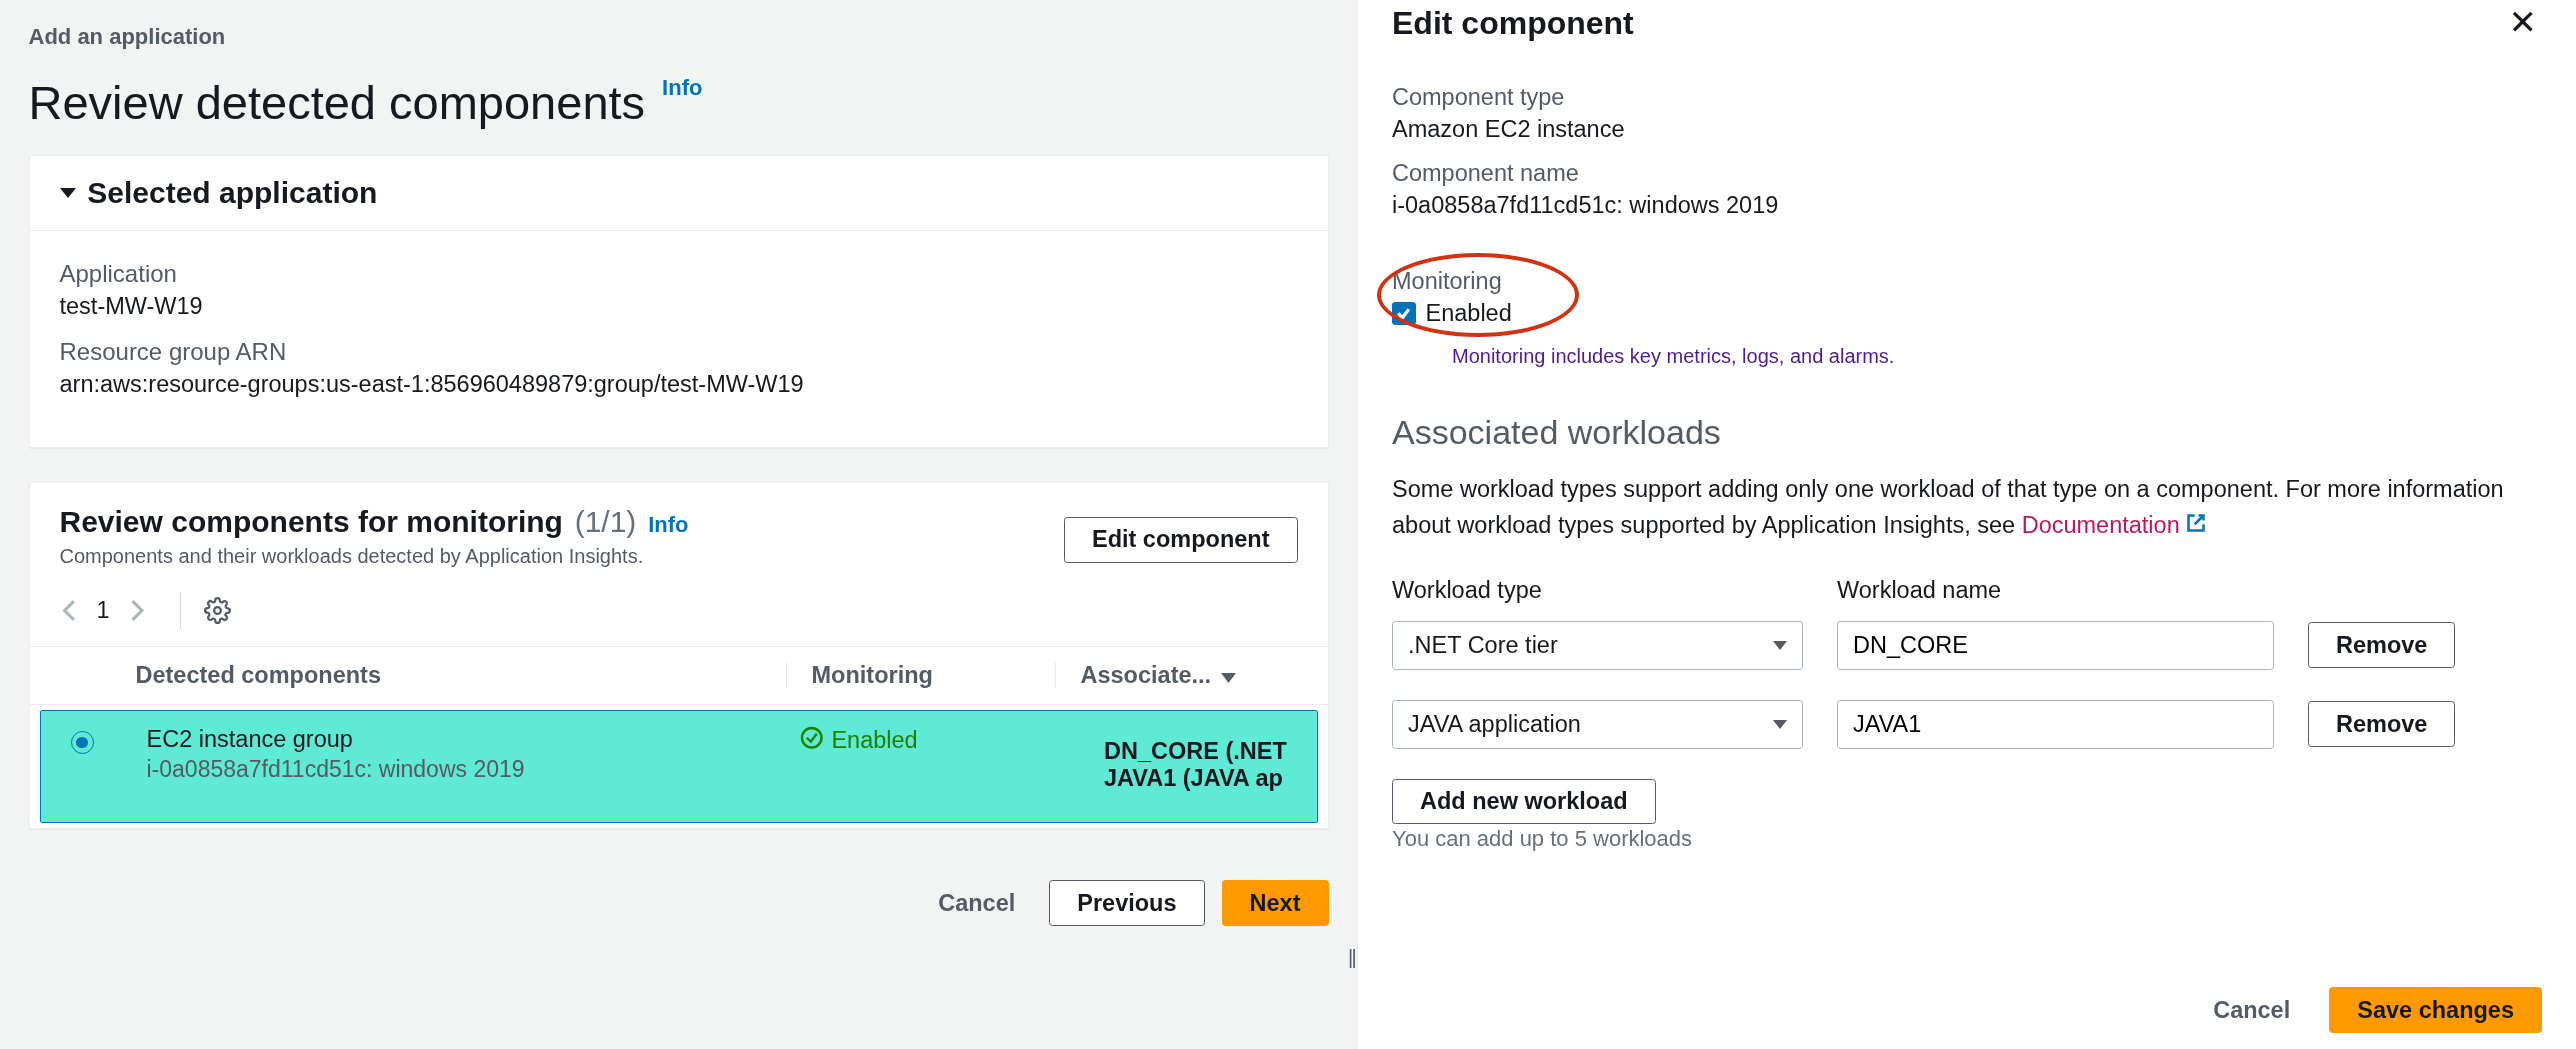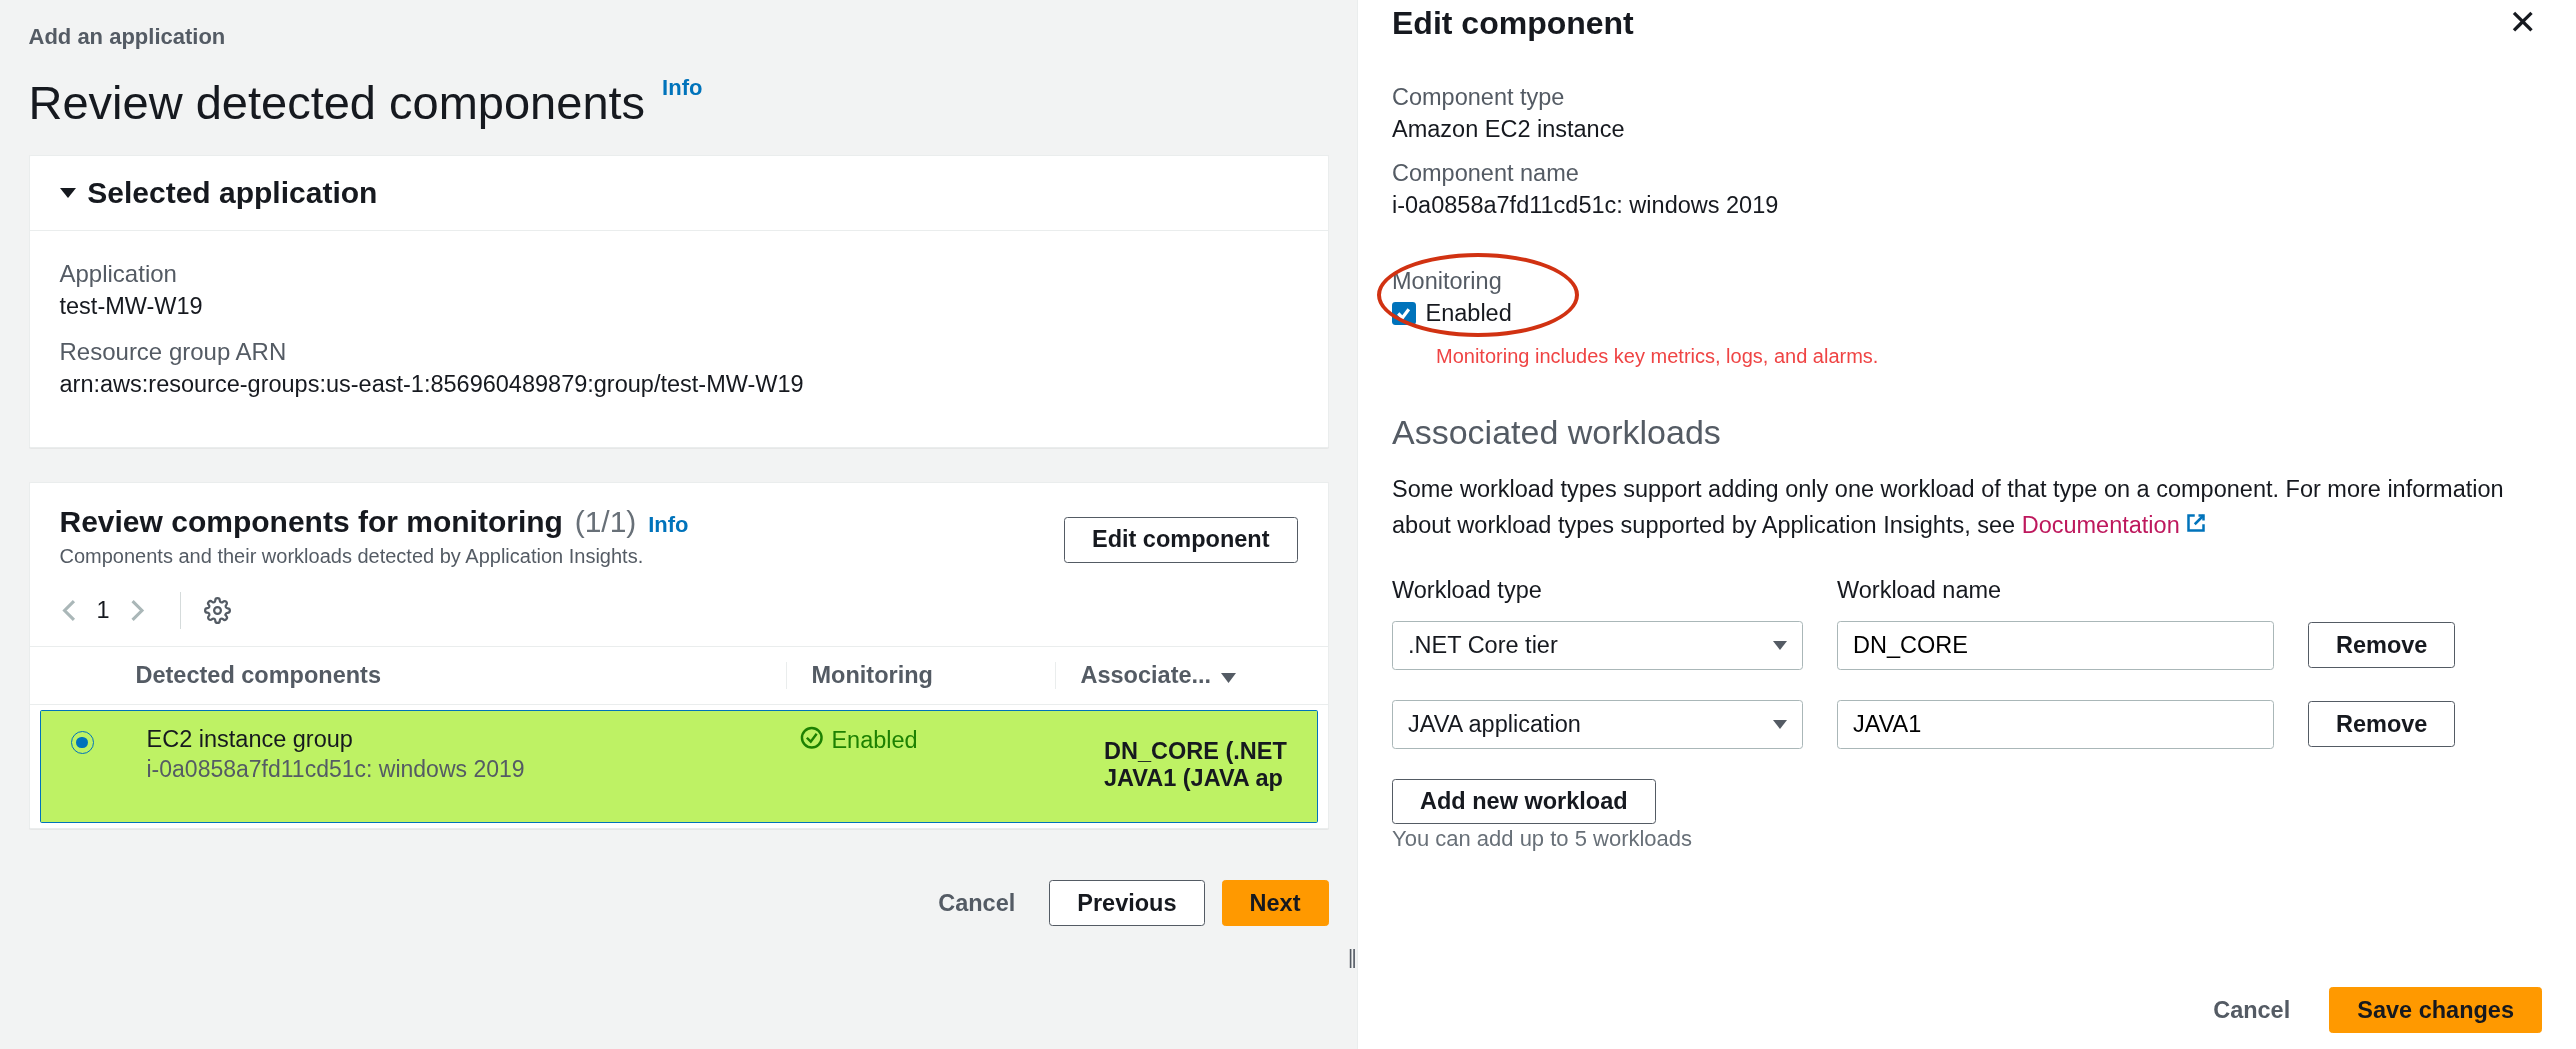--- a/index.html
+++ b/index.html
@@ -143,21 +143,21 @@
   .col-sel { width: 76px; }
   .col-comp { flex:1; padding-right:8.4px; }
   .col-mon { width: 269px; border-left: 0.8px solid #eaeded; padding-left: 25px;}
   .col-assoc { width: 243px; border-left: 0.8px solid #eaeded; padding-left:25px; display:flex; align-items:center; gap:10px; overflow:hidden; white-space:nowrap;}
 
   .table-row {
     display:flex;
     padding: 15px 30px 18.5px 30px;
     align-items: flex-start;
     border: 1.7px solid #0073bb;
-    background: #bef264;
+    background: #5eead4;
     margin: 5px 10px;
     border-radius: 1.7px;
   }
   .radio-outer {
     width:23.5px;height:23.5px;border:1.7px solid #0073bb;border-radius:50%;
     display:flex;align-items:center;justify-content:center;margin-top:5px;
   }
   .radio-inner { width:11.8px;height:11.8px;background:#0073bb;border-radius:50%; }
   .row-comp-name { font-size:23.5px; }
   .row-comp-sub { font-size:23px; color:#545b64; margin-top:3.4px;}
@@ -178,21 +178,21 @@
   .panel-title { font-size: 32px; font-weight:700; margin:0 0 25px 0;}
   .close-x { font-size: 34px; color:#16191f; cursor:pointer; line-height:1; padding:0 5px;}
   .field-label { color:#545b64; font-size:23.5px; margin-top: 17px;}
   .field-value { font-size:23.5px; margin-top:5px; margin-bottom:13.4px;}
   .monitoring-block { position:relative; margin-top: 32px; margin-bottom: 8.4px; display:inline-block; padding: 3.4px 34px 3.4px 0;}
   .mon-row { display:flex; align-items:center; gap:10px; margin-top:5px;}
   .mon-check {
     width:23.5px;height:23.5px;background:#0073bb;border-radius:3.4px;
     display:flex;align-items:center;justify-content:center;
   }
-  .mon-hint { color:#ef4444; font-size:20px; margin-top:6.7px; margin-left: 44px; }
+  .mon-hint { color:#4c1d95; font-size:20px; margin-top:6.7px; margin-left: 60px; }
   .red-circle {
     position:absolute; top:-11.8px; left:-15px;
     width: 202px; height: 84px;
     border: 4.2px solid #d13212; border-radius: 50%;
     pointer-events:none;
   }
 
   .section-title { font-size:34px; color:#545b64; font-weight:400; margin: 45px 0 20px 0;}
   .assoc-desc { font-size:23.5px; line-height:1.5; margin: 0 0 34px 0;}
   .doc-link { color:#be185d; cursor:pointer; text-decoration:none; }

